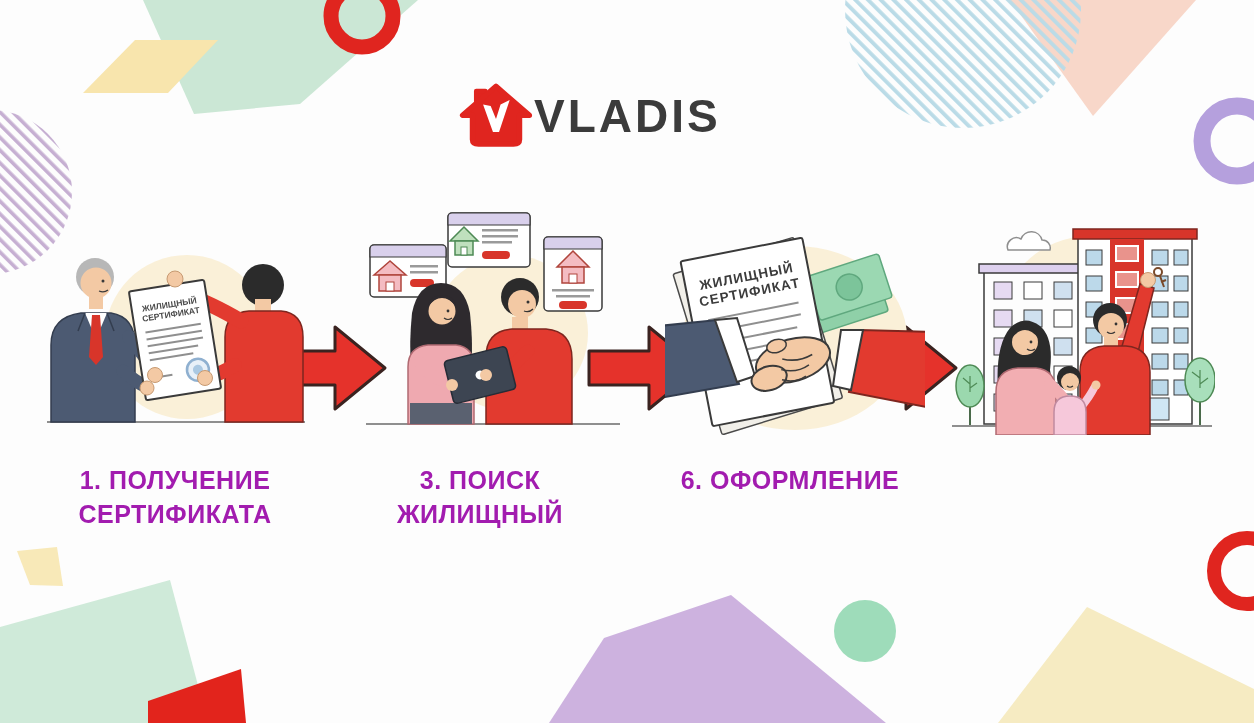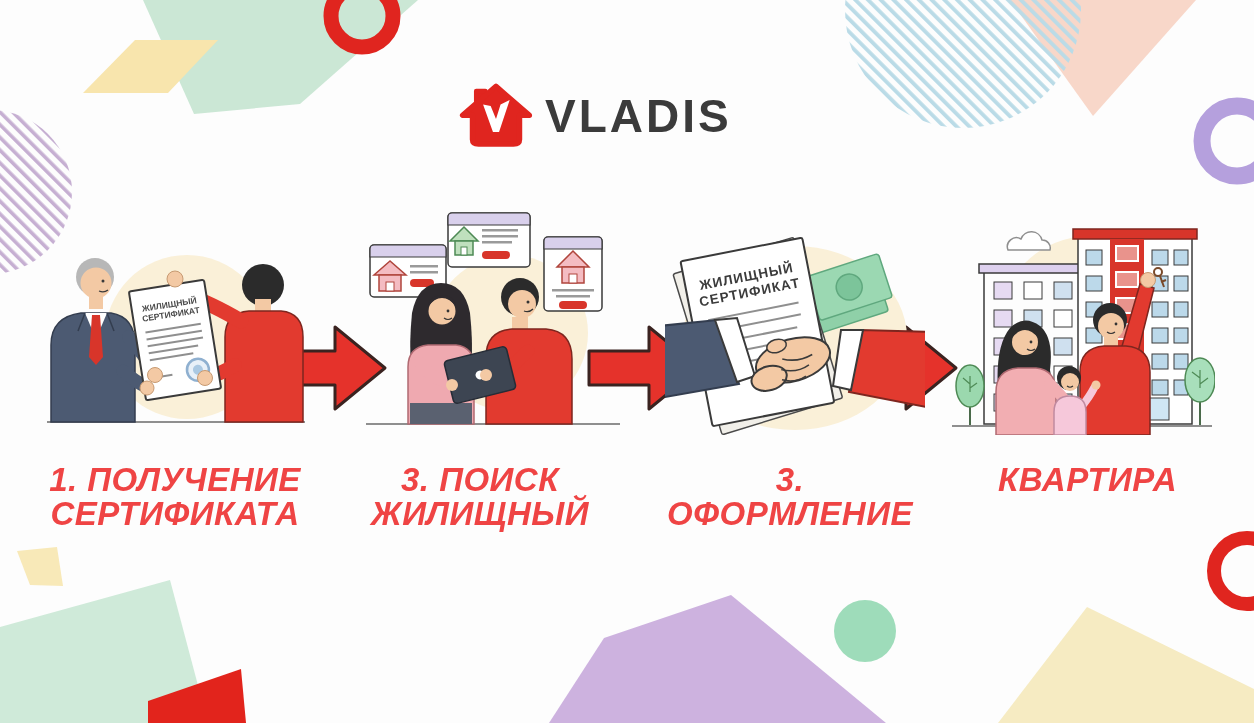--- a/index.html
+++ b/index.html
@@ -1,25 +1,25 @@
 <!DOCTYPE html>
 <html><head>
 <meta charset="utf-8">
 <style>
   html,body{margin:0;padding:0;background:#ffffff;}
   .canvas{
     position:relative;width:1254px;height:723px;overflow:hidden;
     background:#fdfdfd;font-family:"Liberation Sans",sans-serif;
   }
   .abs{position:absolute;}
-  .logo{position:absolute;left:458px;top:80px;display:flex;align-items:center;gap:11px;height:72px;}
+  .logo{position:absolute;left:458px;top:80px;display:flex;align-items:center;gap:0;height:72px;}
   .logo-text{font-size:46px;font-weight:bold;letter-spacing:3px;color:#3b3b3b;}
   .step-label{
-    position:absolute;top:463px;text-align:center;color:#ef4444;
-    font-size:33px;line-height:34px;font-weight:bold;letter-spacing:0.5px;font-style:italic;
+    position:absolute;top:463px;text-align:center;color:#a21caf;
+    font-size:25px;line-height:34px;font-weight:bold;letter-spacing:0.5px;
   }
   svg text{font-family:"Liberation Sans",sans-serif;}
 </style>
 </head>
 <body>
 
 <div class="canvas">
 
   <svg class="abs" style="left:0;top:0" width="1254" height="723" viewBox="0 0 1254 723">
     <defs>
@@ -325,19 +325,18 @@
 
   <div class="step-label" style="left:35px;width:280px">
     <div>1. ПОЛУЧЕНИЕ</div>
     <div>СЕРТИФИКАТА</div>
   </div>
   <div class="step-label" style="left:355px;width:250px">
     <div>3. ПОИСК</div>
     <div>ЖИЛИЩНЫЙ</div>
   </div>
   <div class="step-label" style="left:650px;width:280px">
-    <div>3. ОФОРМЛЕНИЕ</div>
+    <div>6. ОФОРМЛЕНИЕ</div>
   </div>
   <div class="step-label" style="left:955px;width:265px">
-    <div>КВАРТИРА</div>
   </div>
 
 </div>
 
 </body></html>

